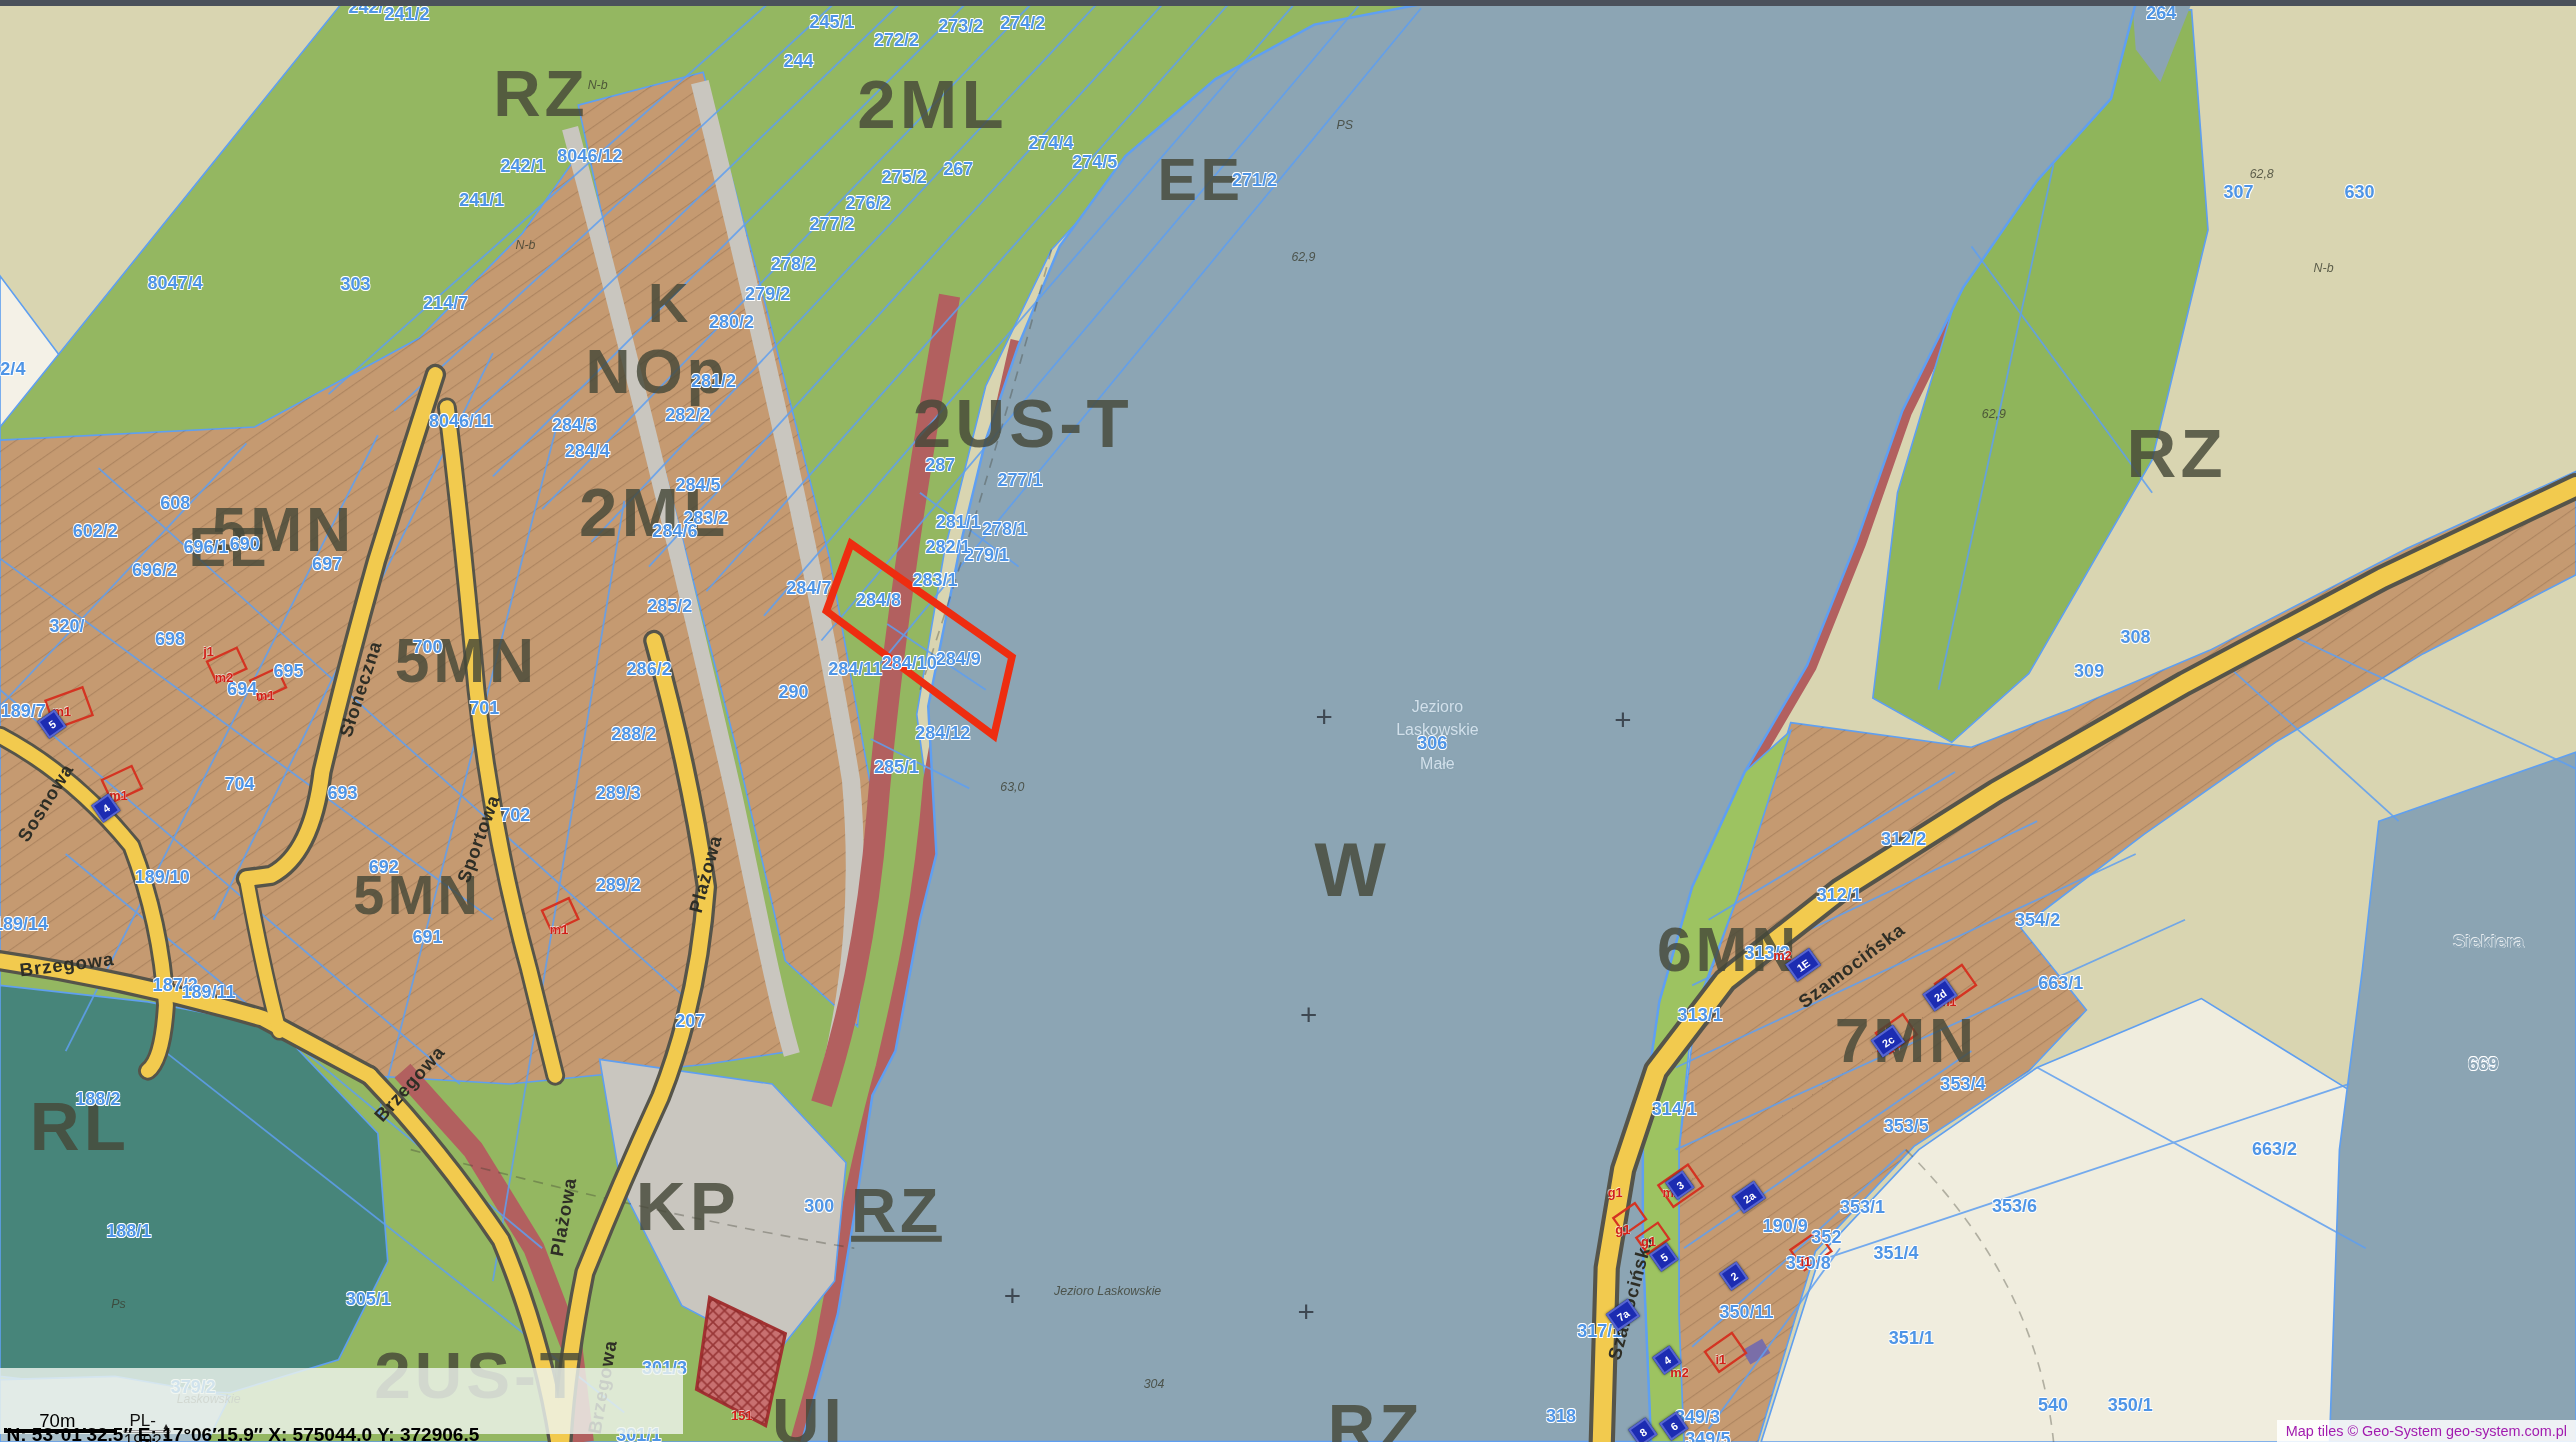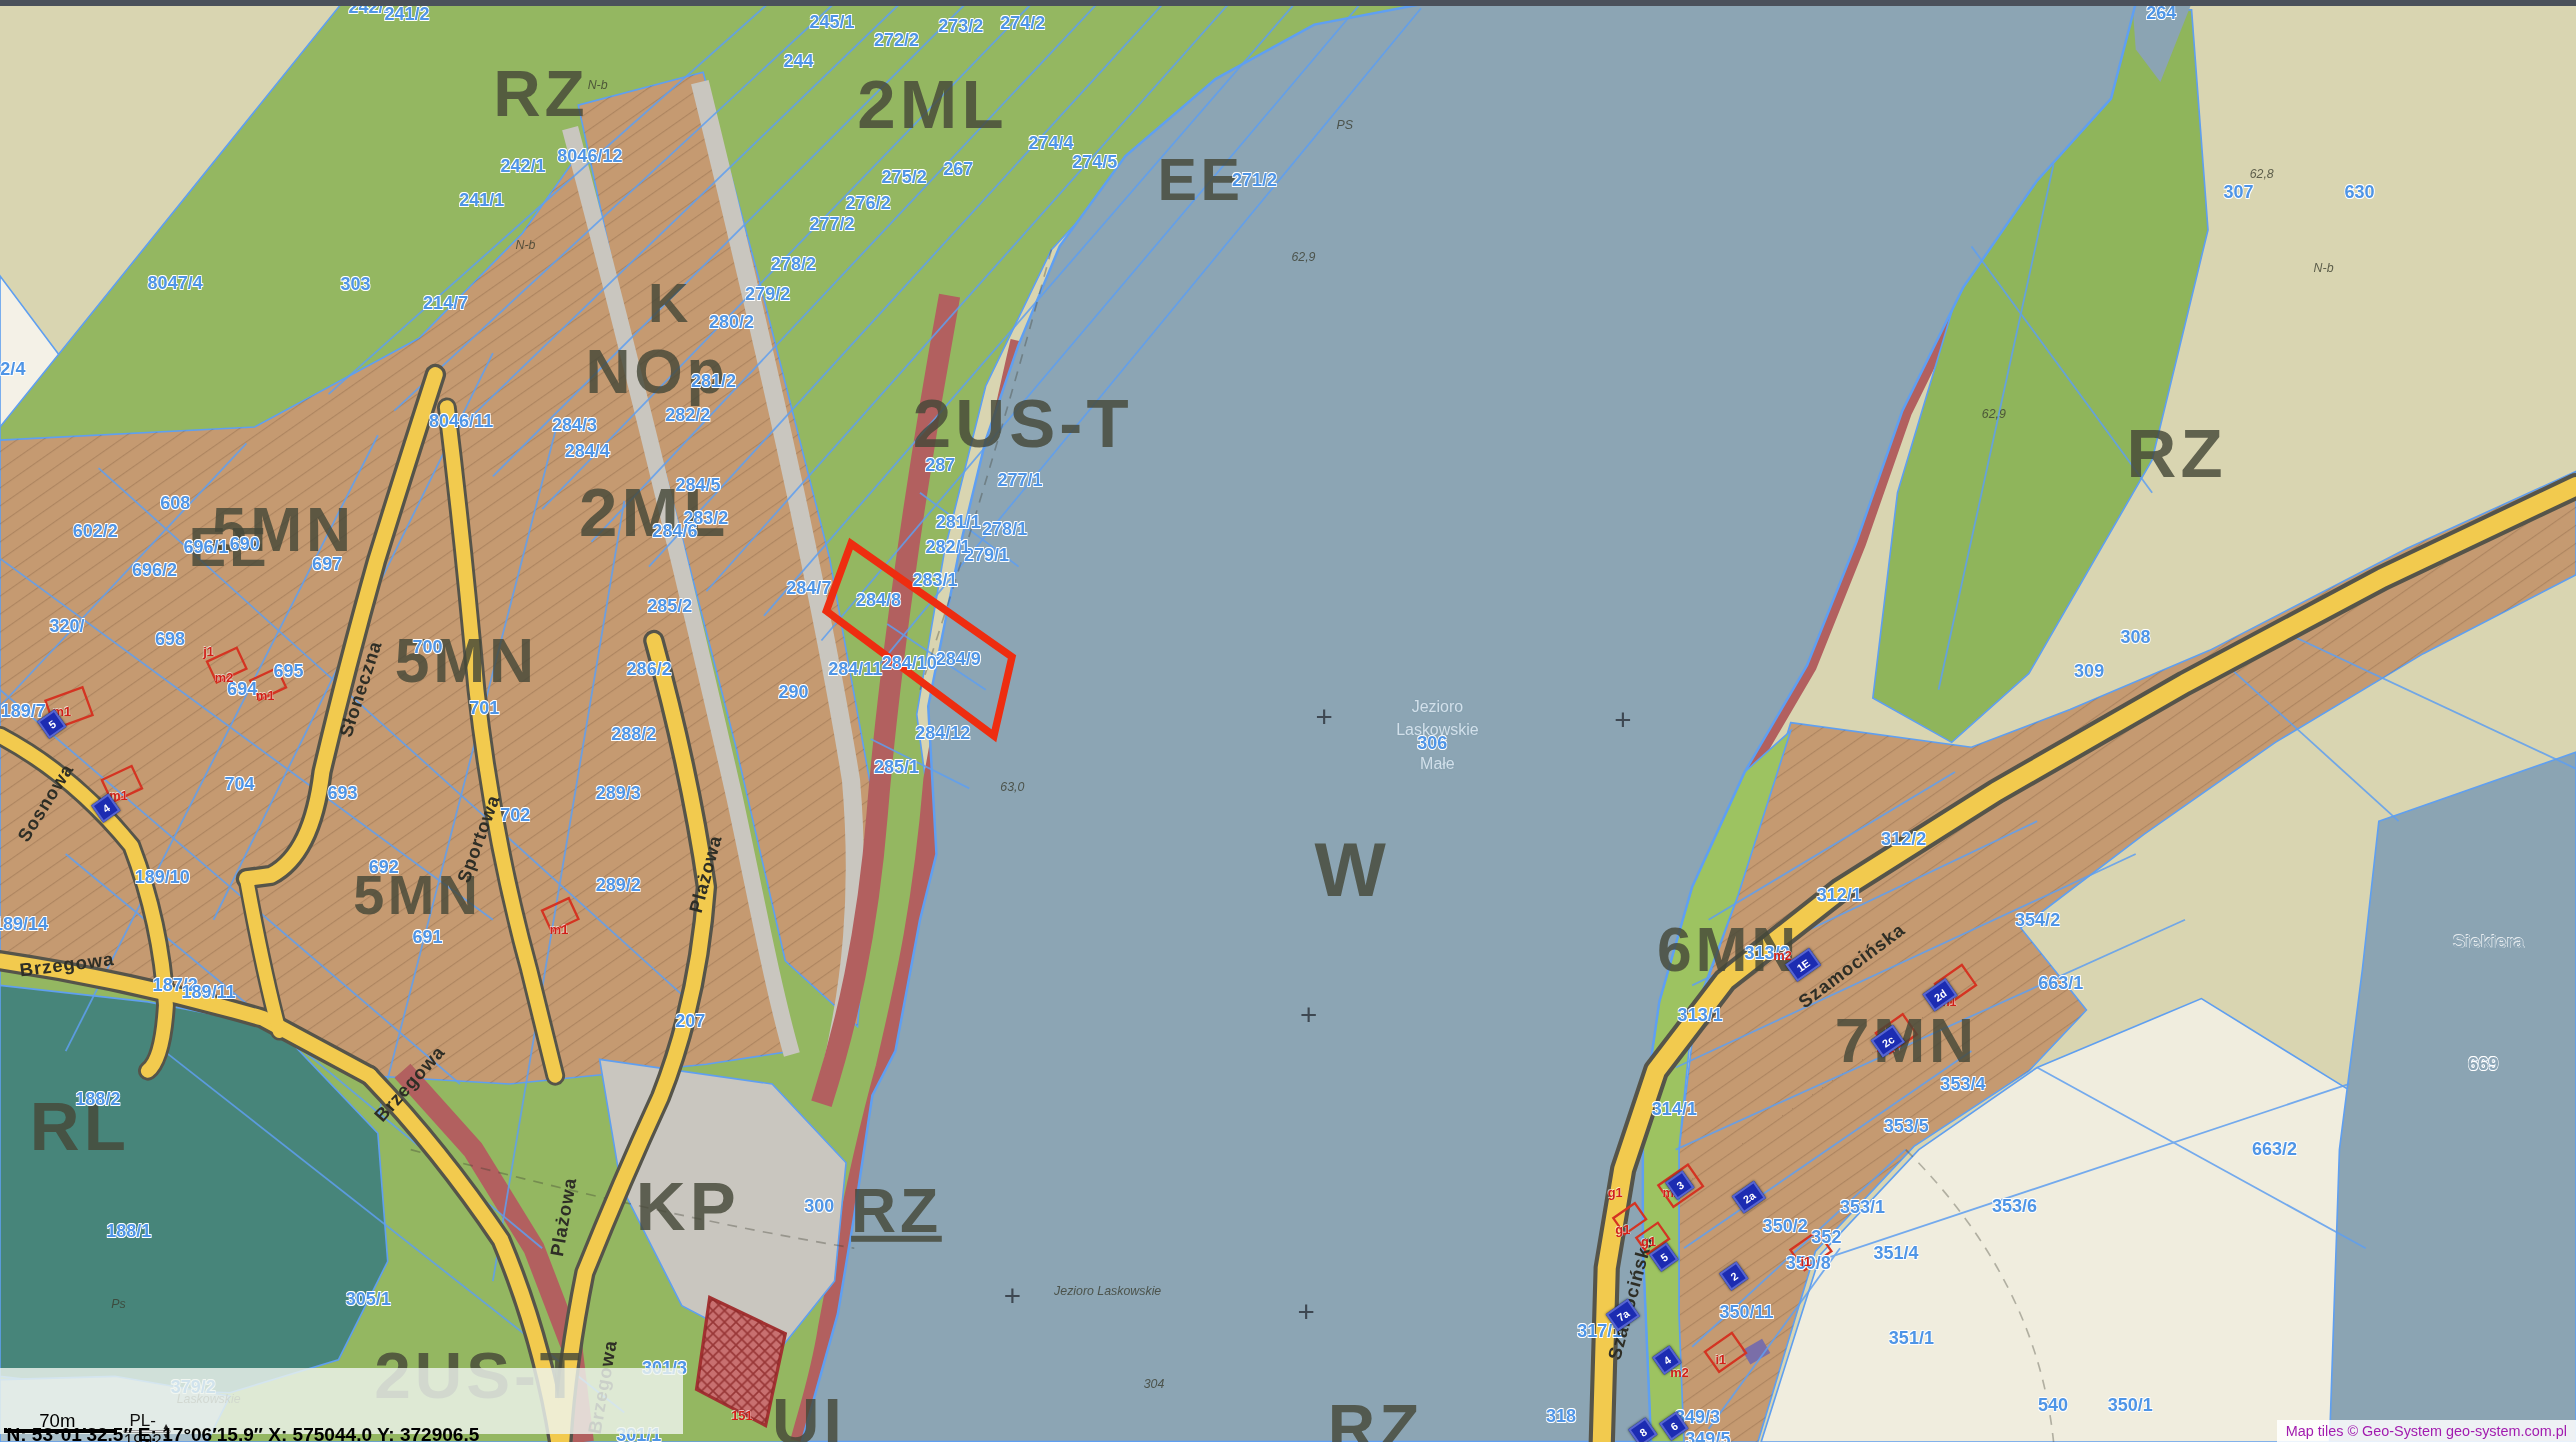--- a/index.html
+++ b/index.html
@@ -301,21 +301,21 @@
       <span class="lbl lbl-parcel" style="left: 66%; top: 70.4%; transform: translate(-50%, -50%);">313/1</span>
       <span class="lbl lbl-parcel" style="left: 65%; top: 76.9%; transform: translate(-50%, -50%);">314/1</span>
       <span class="lbl lbl-parcel" style="left: 62.1%; top: 92.3%; transform: translate(-50%, -50%);">317/1</span>
       <span class="lbl lbl-parcel" style="left: 60.6%; top: 98.2%; transform: translate(-50%, -50%);">318</span>
       <span class="lbl lbl-parcel" style="left: 79.1%; top: 63.8%; transform: translate(-50%, -50%);">354/2</span>
       <span class="lbl lbl-parcel" style="left: 76.2%; top: 75.2%; transform: translate(-50%, -50%);">353/4</span>
       <span class="lbl lbl-parcel" style="left: 74%; top: 78.1%; transform: translate(-50%, -50%);">353/5</span>
       <span class="lbl lbl-parcel" style="left: 72.3%; top: 83.7%; transform: translate(-50%, -50%);">353/1</span>
       <span class="lbl lbl-parcel" style="left: 70.9%; top: 85.8%; transform: translate(-50%, -50%);">352</span>
       <span class="lbl lbl-parcel" style="left: 70.2%; top: 87.6%; transform: translate(-50%, -50%);">350/8</span>
-      <span class="lbl lbl-parcel" style="left: 69.3%; top: 85%; transform: translate(-50%, -50%);">350/2</span>
+      <span class="lbl lbl-parcel" style="left: 69.3%; top: 85%; transform: translate(-50%, -50%);">190/9</span>
       <span class="lbl lbl-parcel" style="left: 67.8%; top: 91%; transform: translate(-50%, -50%);">350/11</span>
       <span class="lbl lbl-parcel" style="left: 65.9%; top: 98.3%; transform: translate(-50%, -50%);">349/3</span>
       <span class="lbl lbl-parcel" style="left: 66.3%; top: 99.8%; transform: translate(-50%, -50%);">349/5</span>
       <span class="lbl lbl-parcel" style="left: 82.7%; top: 97.4%; transform: translate(-50%, -50%);">350/1</span>
       <span class="lbl lbl-parcel" style="left: 74.2%; top: 92.8%; transform: translate(-50%, -50%);">351/1</span>
       <span class="lbl lbl-parcel" style="left: 73.6%; top: 86.9%; transform: translate(-50%, -50%);">351/4</span>
       <span class="lbl lbl-parcel" style="left: 78.2%; top: 83.6%; transform: translate(-50%, -50%);">353/6</span>
       <span class="lbl lbl-parcel" style="left: 79.7%; top: 97.4%; transform: translate(-50%, -50%);">540</span>
       <span class="lbl lbl-parcel" style="left: 80%; top: 68.2%; transform: translate(-50%, -50%);">663/1</span>
       <span class="lbl lbl-parcel" style="left: 88.3%; top: 79.7%; transform: translate(-50%, -50%);">663/2</span>

